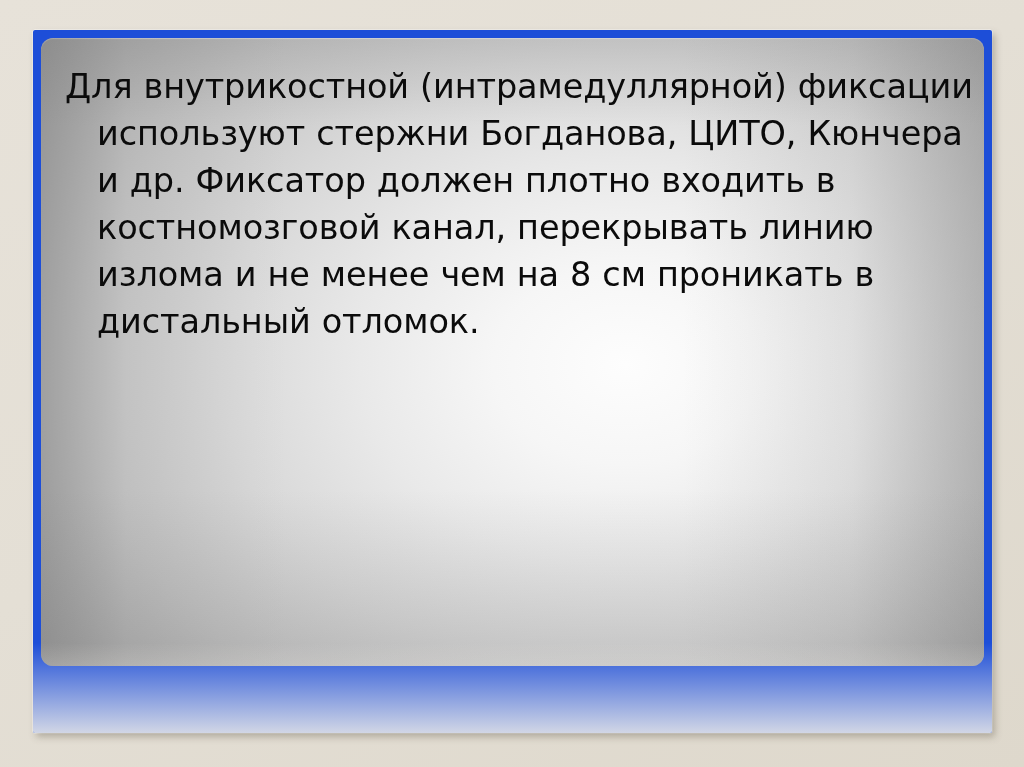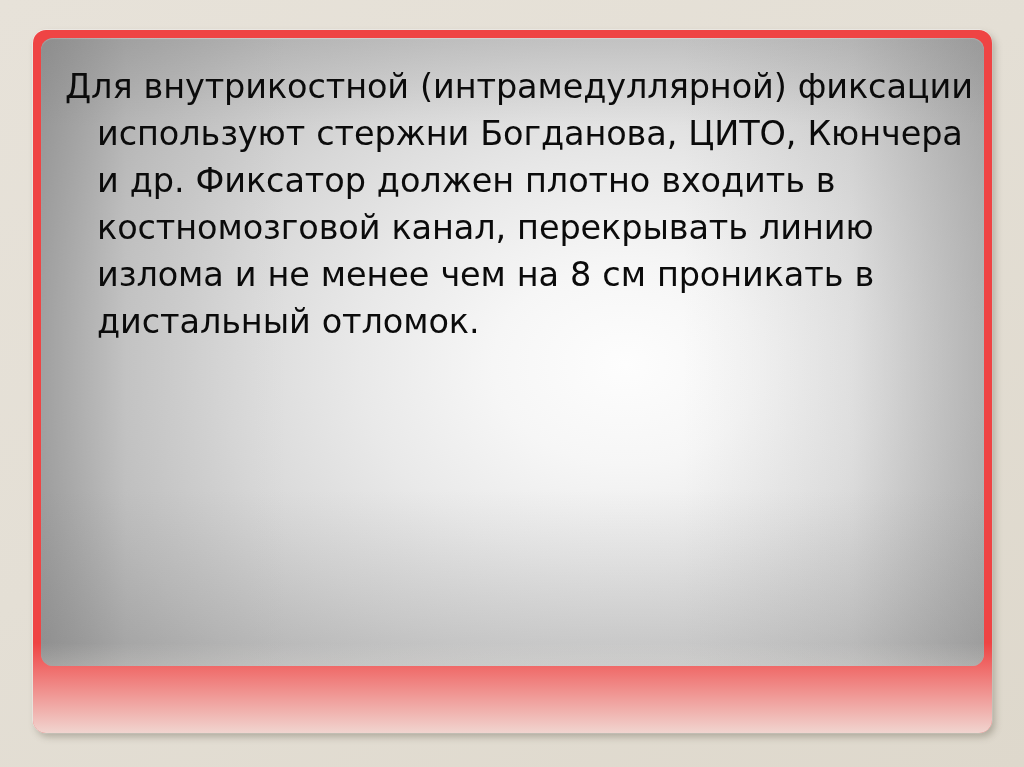--- a/index.html
+++ b/index.html
@@ -32,22 +32,22 @@
     pointer-events: none;
   }
 
   
   .content-frame {
     position: absolute;
     left: 33px;
     top: 30px;
     width: 959px;
     height: 703px;
-    background: #ef4444;
-    border-radius: 13px;
+    background: #1d4ed8;
+    border-radius: 2px;
     box-shadow:
       3px 4px 7px rgba(120, 112, 98, 0.45),
       0 0 0 0.5px rgba(255, 255, 255, 0.9);
     overflow: hidden;
   }
 
   
   .content-frame::after {
     content: "";
     position: absolute;

